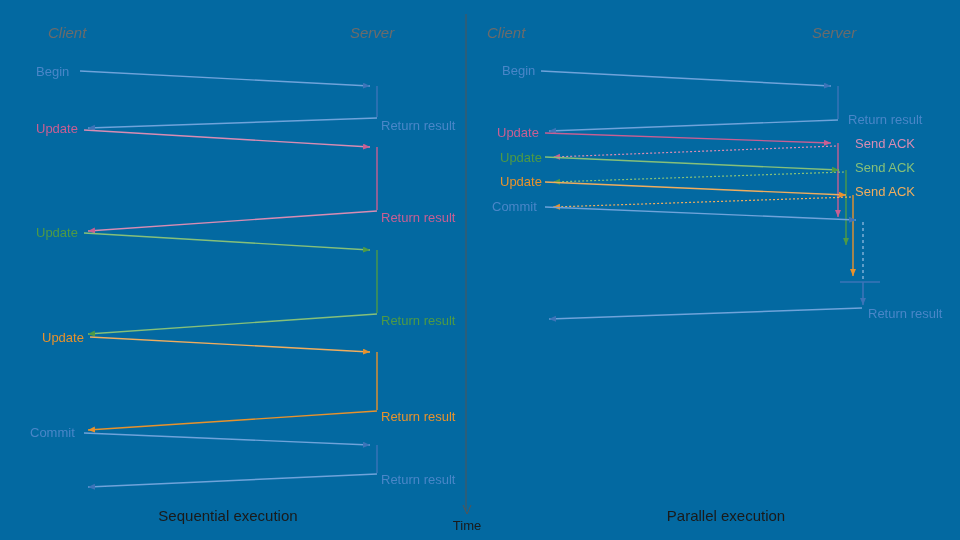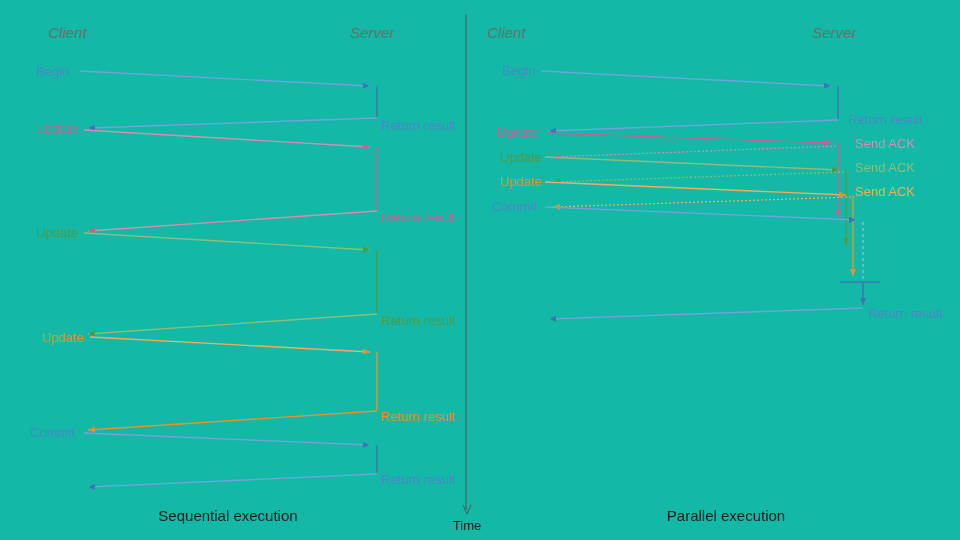--- a/index.html
+++ b/index.html
@@ -4,21 +4,21 @@
 <style>
   html, body {
     margin: 0;
     padding: 0;
     background: #ffffff;
   }
   #canvas {
     position: relative;
     width: 960px;
     height: 540px;
-    background: #14b8a6;
+    background: #0369a1;
     overflow: hidden;
     font-family: "Liberation Sans", sans-serif;
   }
   svg#diagram {
     position: absolute;
     left: 0;
     top: 0;
     width: 960px;
     height: 540px;
   }

